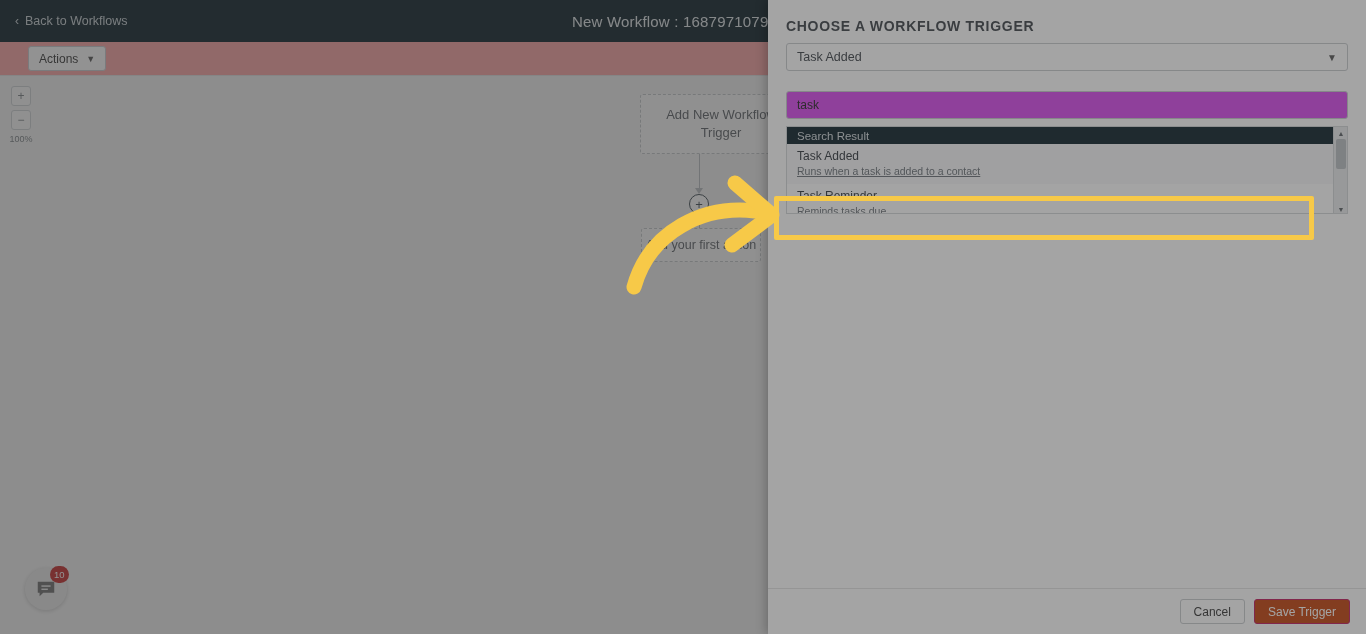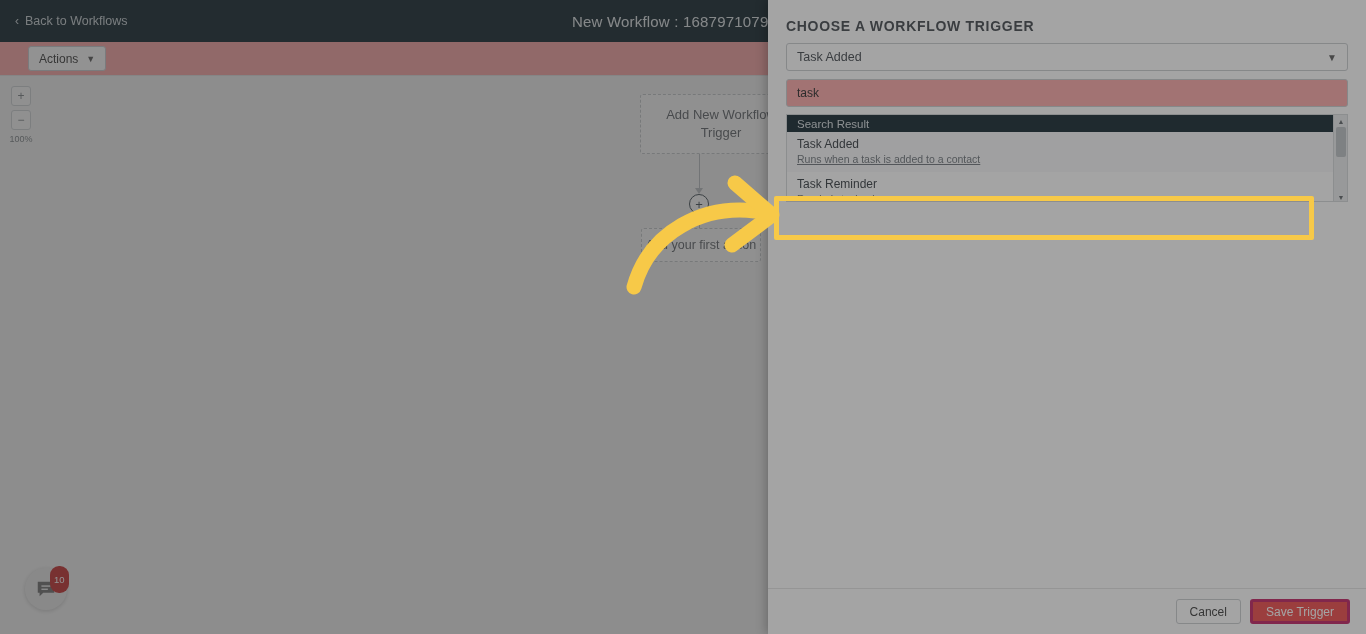--- a/index.html
+++ b/index.html
@@ -111,21 +111,21 @@
   }
 
   .chat-bubble {
     position: absolute; left: 25px; top: 492px;
     width: 42px; height: 42px; border-radius: 50%;
     background: #ececec; display: flex; align-items: center; justify-content: center;
     cursor: pointer; box-shadow: 0 1px 4px rgba(0,0,0,.18);
   }
   .chat-badge {
     position: absolute; left: 50px; top: 490px;
-    min-width: 17px; height: 27px; border-radius: 9px;
+    min-width: 17px; height: 17px; border-radius: 9px;
     background: #c62828; color: #fff; font-size: 9.5px;
     display: flex; align-items: center; justify-content: center;
     padding: 0 4px;
   }
 
   
   .dim-overlay {
     position: absolute; inset: 0;
     background: rgba(56,56,56,.55);
     pointer-events: none;
@@ -161,22 +161,22 @@
   .select-box {
     position: relative; height: 28px; border: 1px solid #c7cbce; border-radius: 3px;
     background: #fff; display: flex; align-items: center; padding: 0 10px;
     font-size: 12.5px; color: #3b4147; cursor: pointer;
   }
   .select-chev {
     position: absolute; right: 10px; top: 50%; transform: translateY(-50%);
     font-size: 10px; color: #555;
   }
   .search-input {
-    margin-top: 8px; height: 28px; width: 100%;
-    border: 1px solid #c7cbce; border-radius: 3px; background: #fca5a5;
+    margin-top: 20px; height: 28px; width: 100%;
+    border: 1px solid #c7cbce; border-radius: 3px; background: #d946ef;
     padding: 0 10px; font-size: 12px; color: #222;
     font-family: "Liberation Sans", sans-serif;
   }
 
   .results {
     position: relative; margin-top: 7px;
     border: 1px solid #d2d6d9; background: #fff;
     height: 88px; overflow: hidden;
   }
   .results-head {
@@ -215,22 +215,22 @@
     border-top: 1px solid #e3e3e3; background: #fff;
     display: flex; align-items: center; justify-content: flex-end;
     padding-right: 16px; gap: 9px;
   }
   .btn-cancel {
     height: 25px; padding: 8px 13px; border: 1px solid #c7cbce; border-radius: 3px;
     background: #fff; font-size: 12px; color: #333; cursor: pointer;
     display: flex; align-items: center;
   }
   .btn-save {
-    height: 25px; padding: 0 13px; border: 3px solid #be185d; border-radius: 3px;
-    background: #ef4444; font-size: 12px; color: #fff; cursor: pointer;
+    height: 25px; padding: 0 13px; border: 1px solid #be185d; border-radius: 3px;
+    background: #c2410c; font-size: 12px; color: #fff; cursor: pointer;
     display: flex; align-items: center;
   }
 
   
   .anno-arrow {
     position: absolute; left: 620px; top: 175px;
     width: 185px; height: 125px; z-index: 90; pointer-events: none;
   }
 </style>
 </head>

